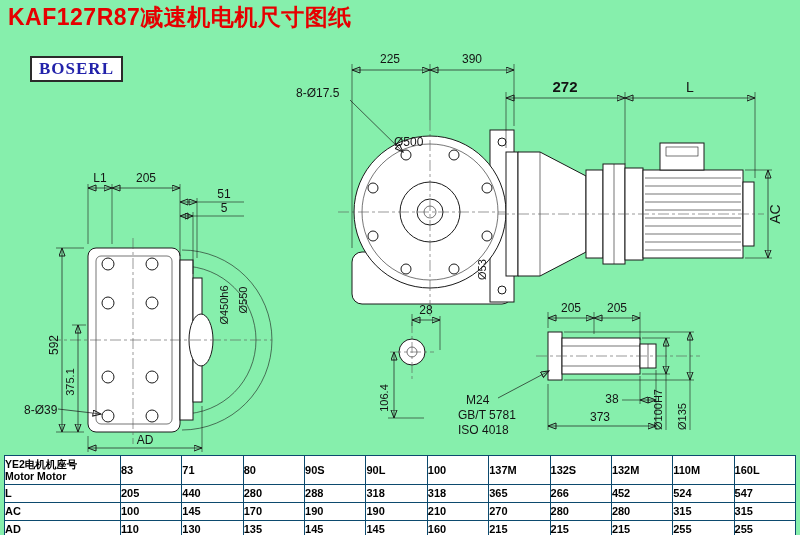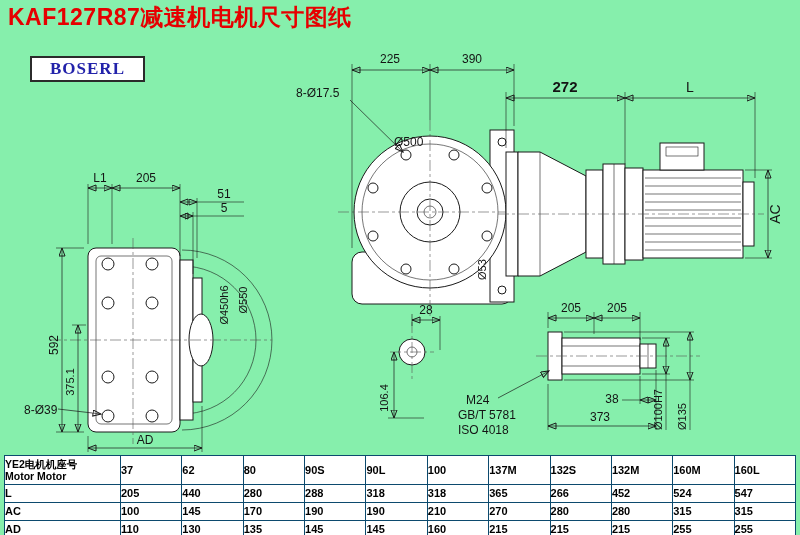--- a/index.html
+++ b/index.html
@@ -1,20 +1,20 @@
 <!DOCTYPE html>
 <html><head>
 <meta charset="utf-8">
 <style>
   html,body{margin:0;padding:0;background:#fff}
   .page{position:relative;width:800px;height:535px;background:#86efac;overflow:hidden;
         font-family:"Liberation Sans",sans-serif}
   .title{position:absolute;left:8px;top:2px;margin:0;font-size:23px;font-weight:bold;
          color:#e60000;letter-spacing:.5px;white-space:nowrap}
-  .logo{position:absolute;left:30px;top:56px;border:2px solid #2b2b2b;padding:1px 18px;
+  .logo{position:absolute;left:30px;top:56px;border:2px solid #2b2b2b;padding:1px 7px;
         font-family:"Liberation Serif",serif;font-weight:bold;font-size:17px;color:#2222aa;
         background:#fff;letter-spacing:1px}
   svg.drw{position:absolute;left:0;top:0}
   .drw line,.drw path,.drw rect,.drw circle,.drw ellipse{stroke:#1a1a1a;stroke-width:1;fill:none}
   .drw .f{fill:#fff}
   .drw .thin{stroke-width:.6}
   .drw .cl{stroke:#555;stroke-width:.6;stroke-dasharray:11 3 3 3}
   .drw .dim{stroke-width:.7}
   .drw text{fill:#141414;font-family:"Liberation Sans",sans-serif;font-size:12px;
             text-anchor:middle;stroke:none}
@@ -251,30 +251,30 @@
     <colgroup>
         <col class="w0">
         <col span="11">
       </colgroup>
     <tbody>
       <tr class="hd">
         <th class="h0">
           <div>YE2电机机座号</div>
           <div>Motor Motor</div>
         </th>
-        <th>37</th>
-        <th>62</th>
+        <th>83</th>
+        <th>71</th>
         <th>80</th>
         <th>90S</th>
         <th>90L</th>
         <th>100</th>
         <th>137M</th>
         <th>132S</th>
         <th>132M</th>
-        <th>160M</th>
+        <th>110M</th>
         <th>160L</th>
       </tr>
       <tr>
         <td class="h0">L</td>
         <td>205</td>
         <td>440</td>
         <td>280</td>
         <td>288</td>
         <td>318</td>
         <td>318</td>

